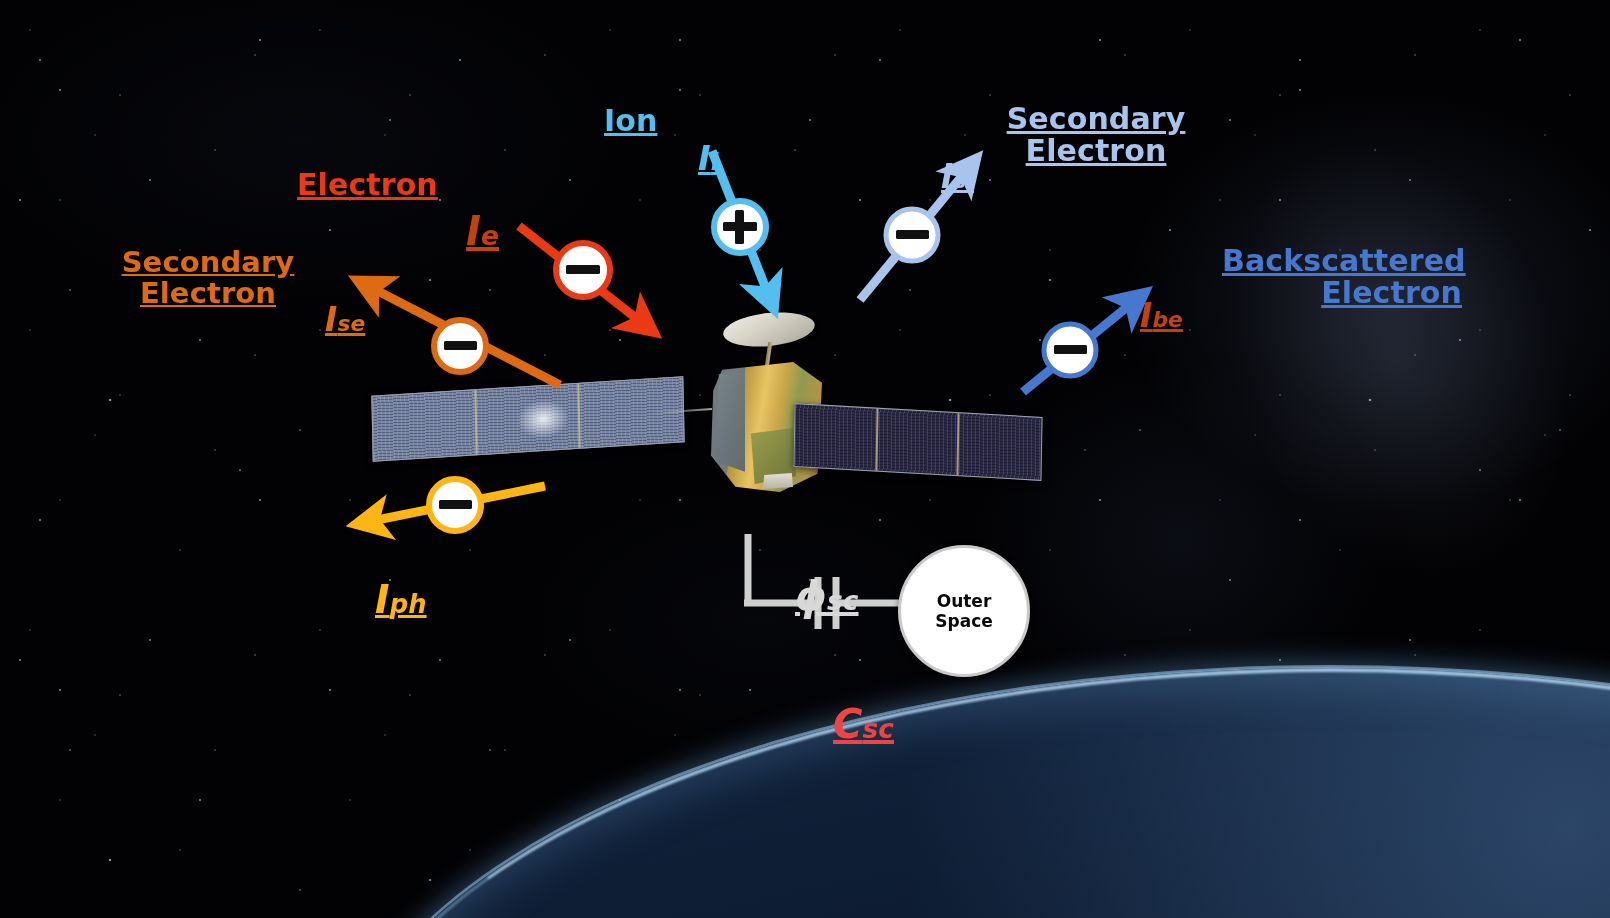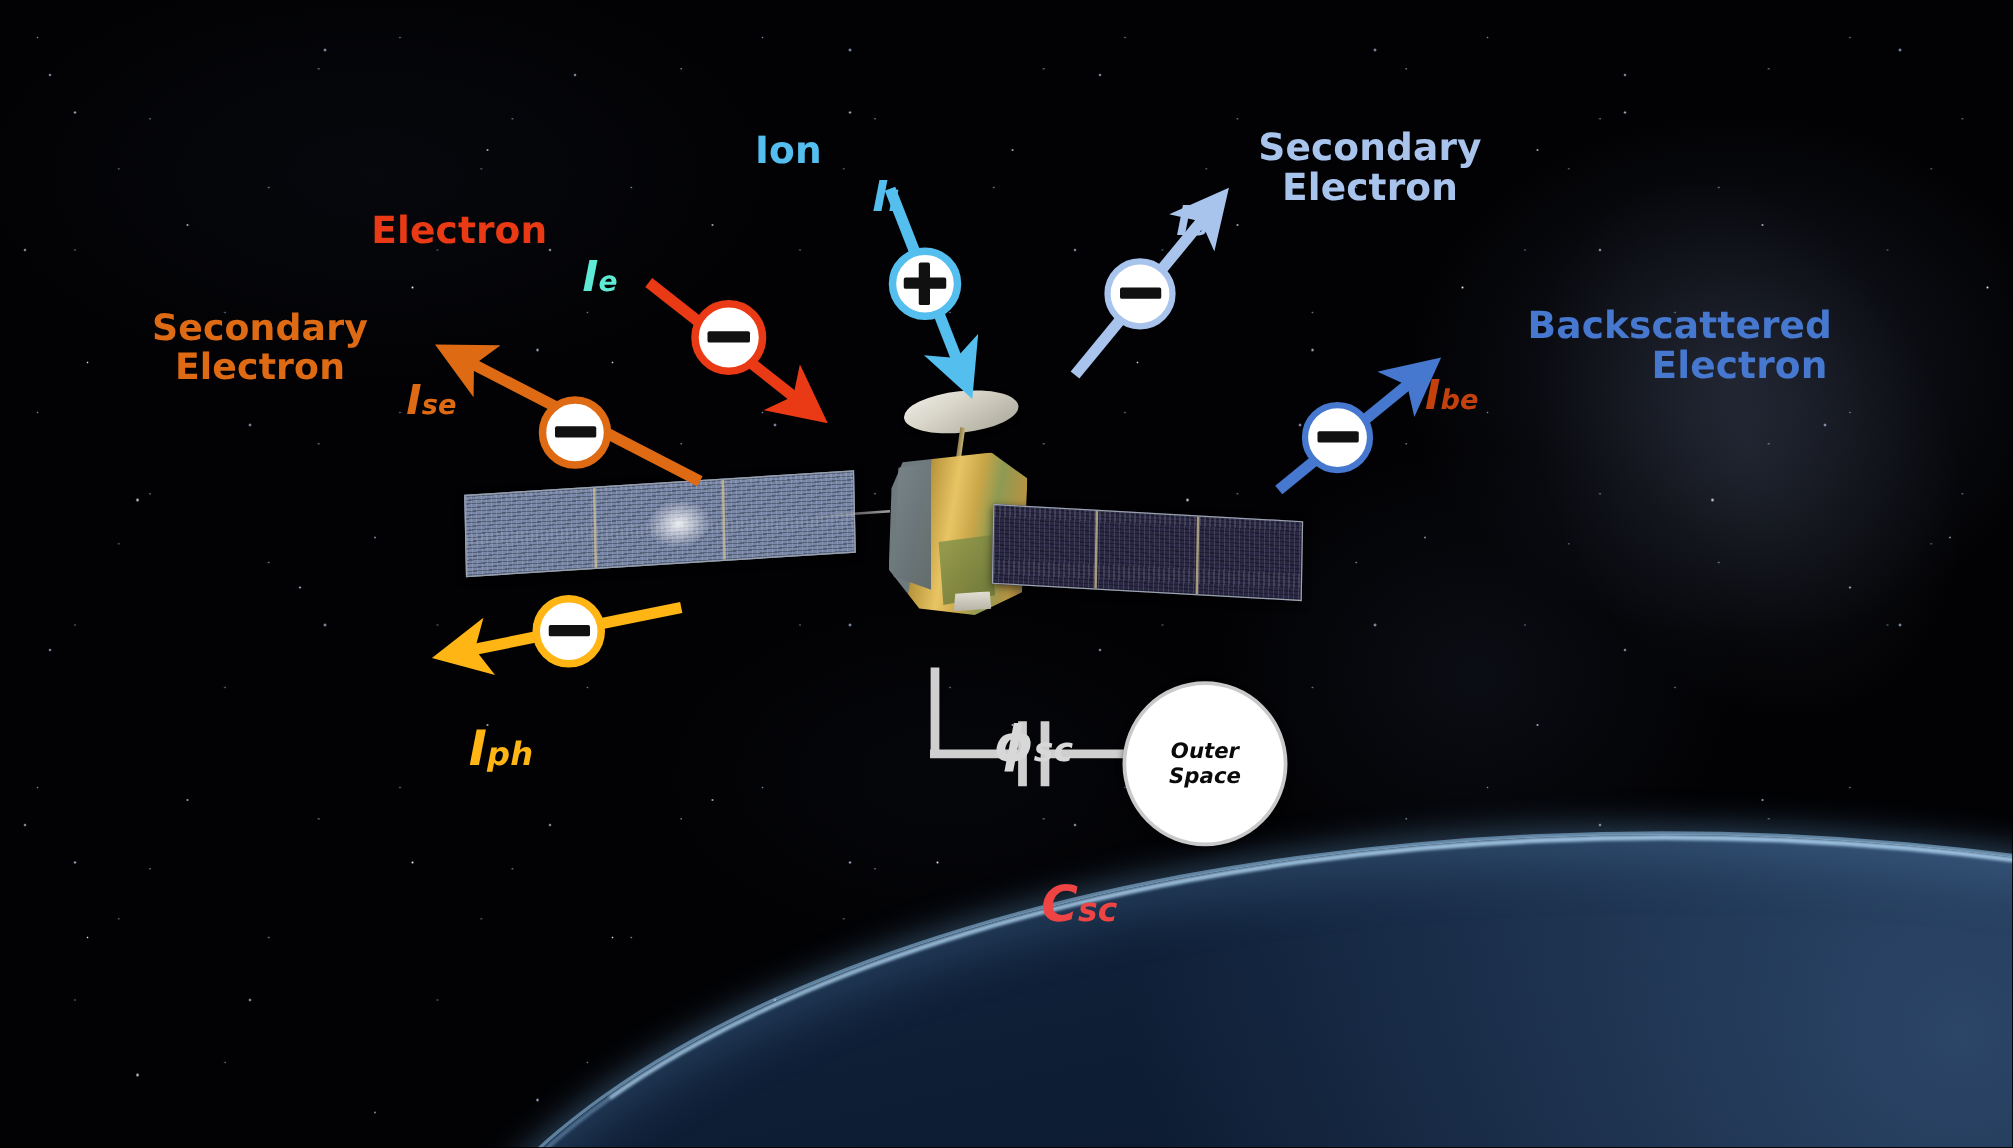--- a/index.html
+++ b/index.html
@@ -167,41 +167,42 @@
   
   .overlay{position:absolute;inset:0;}
 
   
   .lbl{
     position:absolute;
     font-weight:bold;
     line-height:1.06;
     white-space:pre-line;
     letter-spacing:.1px;
+    text-decoration:underline;
   }
   .lbl.sym{font-style:italic;font-weight:bold;}
   .sub{font-size:.66em;font-style:italic;font-weight:bold;}
 
   .circ-txt{
     position:absolute;
     font-weight:bold;
     color:#0a0a0a;
     text-align:center;
     line-height:1.18;
     font-size:17px;
     white-space:pre-line;
   }
   .outer-space-node{
     position:absolute;
     left:898px;top:545px;width:126px;height:126px;
     border-radius:50%;
     background:#fff;
     border:3px solid #c9c9c9;
     box-shadow:0 2px 6px rgba(0,0,0,.5);
-    display:flex;align-items:center;justify-content:center;font-style:italic;
+    display:flex;align-items:center;justify-content:center;
   }
 </style>
 </head>
 <body>
 
 <div id="stage">
 
   <div class="space-bg"></div>
   <div class="milkyway"></div>
   <div class="stars s1"></div>
@@ -299,21 +300,21 @@
       <line x1="836" y1="603" x2="902" y2="603"></line>
     </g>
   </svg>
 
   <div class="outer-space-node">
     <span class="circ-txt" style="position:static">Outer
 Space</span>
   </div>
 
   <div class="lbl" style="left:297px;top:169px;font-size:30px;color:#EA3A15;">Electron</div>
-  <div class="lbl sym" style="left:466px;top:168px;font-size:34px;color:#5eead4;text-align:center;">
+  <div class="lbl sym" style="left:466px;top:168px;font-size:40px;color:#c2410c;text-align:center;">
     <span>I</span><span class="sub">e</span>
   </div>
 
   <div class="lbl" style="left:118px;top:247px;font-size:29px;color:#DE6A14;text-align:center;width:180px;">Secondary
 Electron</div>
   <div class="lbl sym" style="left:325px;top:268px;font-size:33px;color:#DE6A14;">
     <span>I</span><span class="sub">se</span>
   </div>
 
   <div class="lbl sym" style="left:375px;top:538px;font-size:39px;color:#FFB514;text-align:center;">

